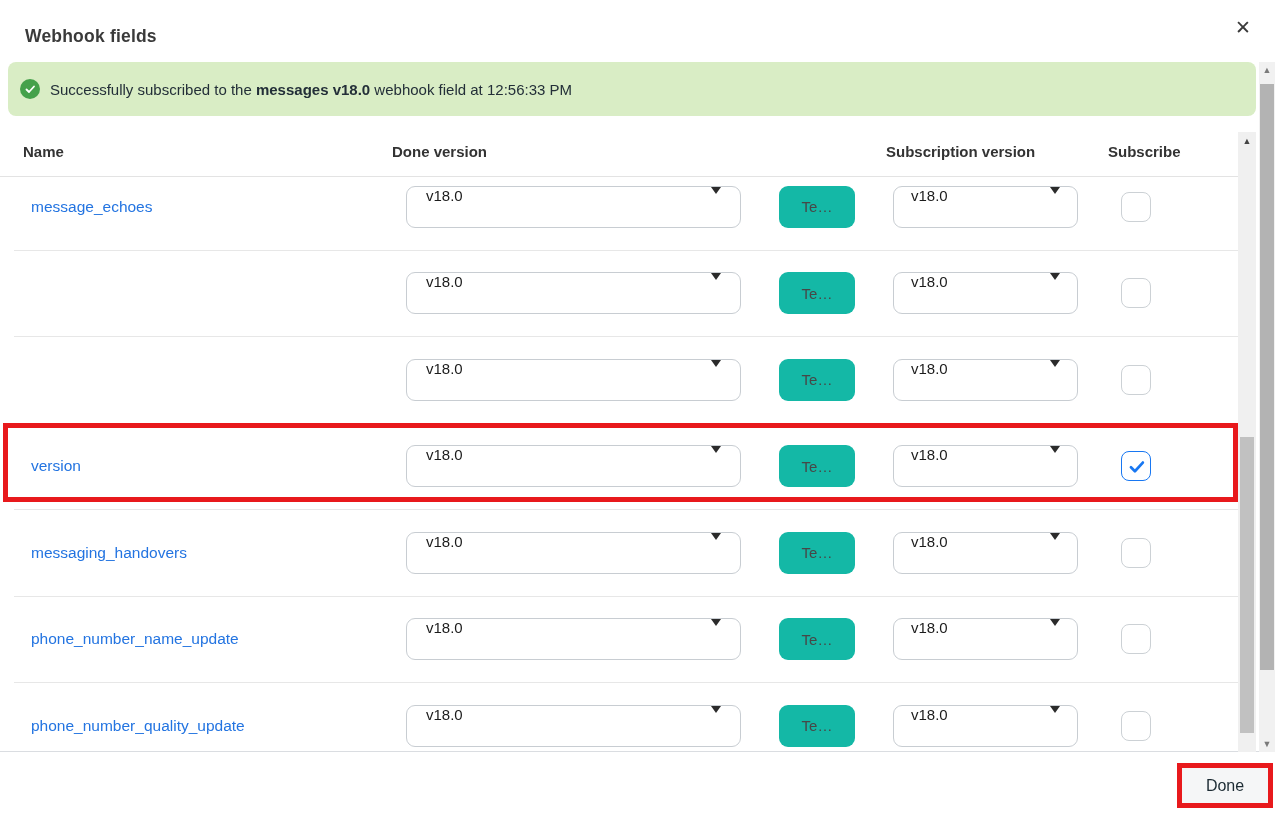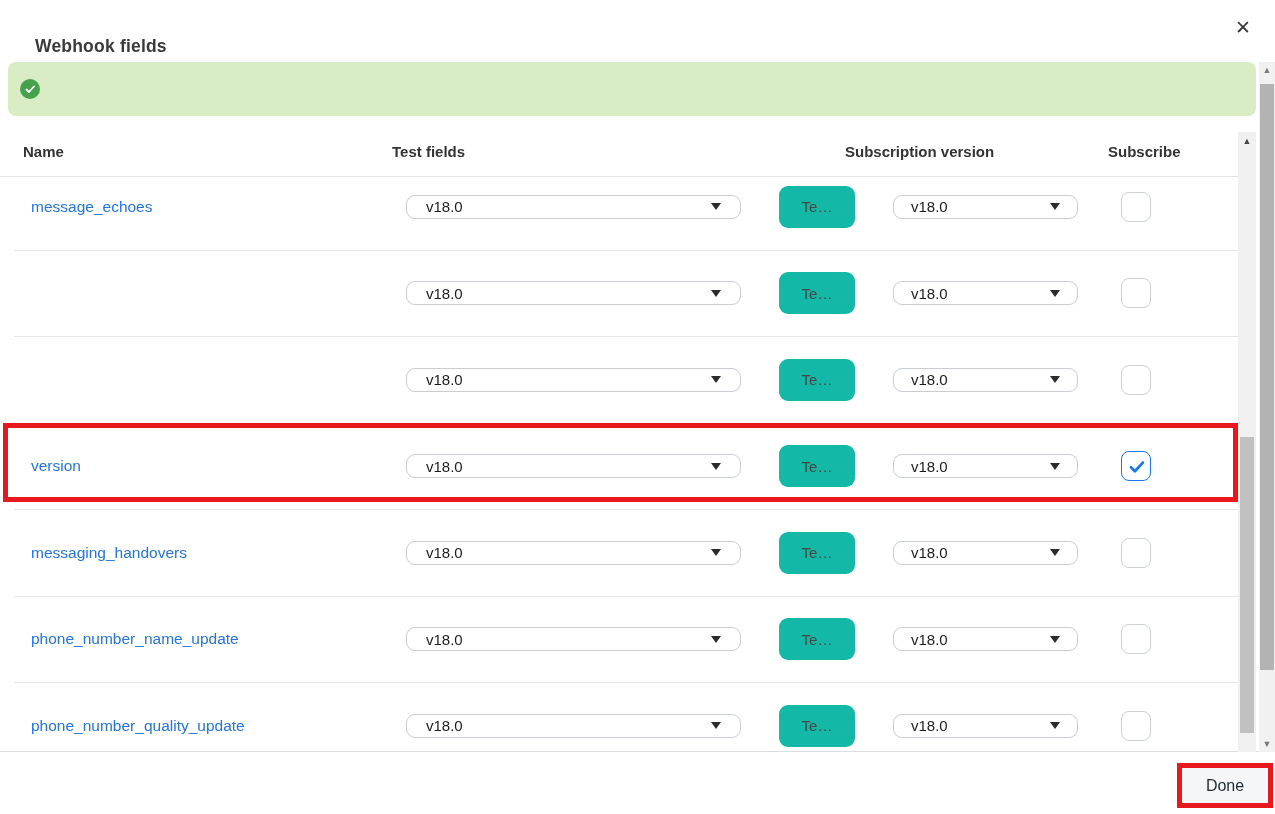--- a/index.html
+++ b/index.html
@@ -9,21 +9,21 @@
     --link-blue:#2374e1;
     --checkbox-blue:#1877f2;
   }
   html,body{margin:0;padding:0;}
   body{
     width:1275px;height:814px;position:relative;overflow:hidden;
     background:#ffffff;font-family:"Liberation Sans",sans-serif;
   }
   
   .dialog-title{
-    position:absolute;left:17px;top:18px;margin:18px;
+    position:absolute;left:17px;top:18px;margin:8px;
     font-size:17.5px;font-weight:700;color:#3a3a3a;letter-spacing:.2px;
   }
   .close-btn{
     position:absolute;left:1231px;top:16px;width:24px;height:24px;
     font-size:19px;color:#3a3a3a;cursor:pointer;text-align:center;line-height:24px;
     user-select:none;
   }
   
   .banner{
     position:absolute;left:8px;top:62px;width:1248px;height:54px;box-sizing:border-box;
@@ -33,37 +33,37 @@
   .check-circle{
     width:20px;height:20px;border-radius:50%;background:var(--success-green);
     flex:none;display:flex;align-items:center;justify-content:center;
   }
   .banner-text{margin-left:10px;font-size:15px;color:#232f38;}
   .banner-text b{font-weight:700;}
   
   .th{position:absolute;top:143px;font-size:15px;font-weight:700;color:#333;}
   .th-name{left:17px;margin-left:6px;}
   .th-test{left:392px;}
-  .th-sub{left:845px;}
+  .th-sub{left:886px;}
   .th-subscribe{left:1108px;}
   .thead-border{position:absolute;top:176px;left:0;width:1238px;height:1px;background:#e3e3e3;}
   
   .tbody{
     position:absolute;top:177px;left:0;width:1238px;height:575px;overflow:hidden;
   }
   .rows-shift{margin-top:-13px;padding-left:14px;}
   .row{position:relative;height:85.5px;border-bottom:1px solid #e7e7e7;box-sizing:content-box;}
   .field-link{
     position:absolute;left:17px;top:50%;transform:translateY(-50%);
     font-size:15.5px;color:var(--link-blue);text-decoration:none;cursor:pointer;
   }
   .select{
-    position:absolute;top:50%;transform:translateY(-50%);height:24px;box-sizing:border-box;
+    position:absolute;top:50%;transform:translateY(-50%);height:42px;box-sizing:border-box;
     background:#fff;border:1px solid #c8cdd2;border-radius:9px;
-    display:flex;align-items:center;cursor:pointer;
+    display:flex;cursor:pointer;
   }
   .test-select{left:392px;width:335px;padding:0 19px;}
   .sub-select{left:879px;width:185px;padding:0 17px;}
   .sel-label{font-size:15px;color:#1c1c1c;flex:1;}
   .caret{
     width:0;height:0;flex:none;
     border-left:5.5px solid transparent;border-right:5.5px solid transparent;
     border-top:7px solid #2b2b2b;margin-left:auto;
   }
   .te-btn{
@@ -109,24 +109,25 @@
 
   <h1 class="dialog-title">Webhook fields</h1>
   <div class="close-btn">✕</div>
 
   <div class="banner">
     <span class="check-circle">
       <svg width="12" height="12" viewBox="0 0 24 24">
           <path d="M5 13l5 5L20 7" stroke="#ffffff" stroke-width="3.6" fill="none" stroke-linecap="round" stroke-linejoin="round"></path>
         </svg>
     </span>
+    <span class="banner-text"><span>Successfully subscribed to the </span><b>messages v18.0</b><span> webhook field at 12:56:33 PM</span></span>
   </div>
 
   <div class="th th-name">Name</div>
-  <div class="th th-test">Test fields</div>
+  <div class="th th-test">Done version</div>
   <div class="th th-sub">Subscription version</div>
   <div class="th th-subscribe">Subscribe</div>
   <div class="thead-border"></div>
 
   <div class="tbody">
     <div class="rows-shift" id="rows-container">
         <div class="row">
     <a class="field-link">message_echoes</a>
     <div class="select test-select">
       <span class="sel-label">v18.0</span>

